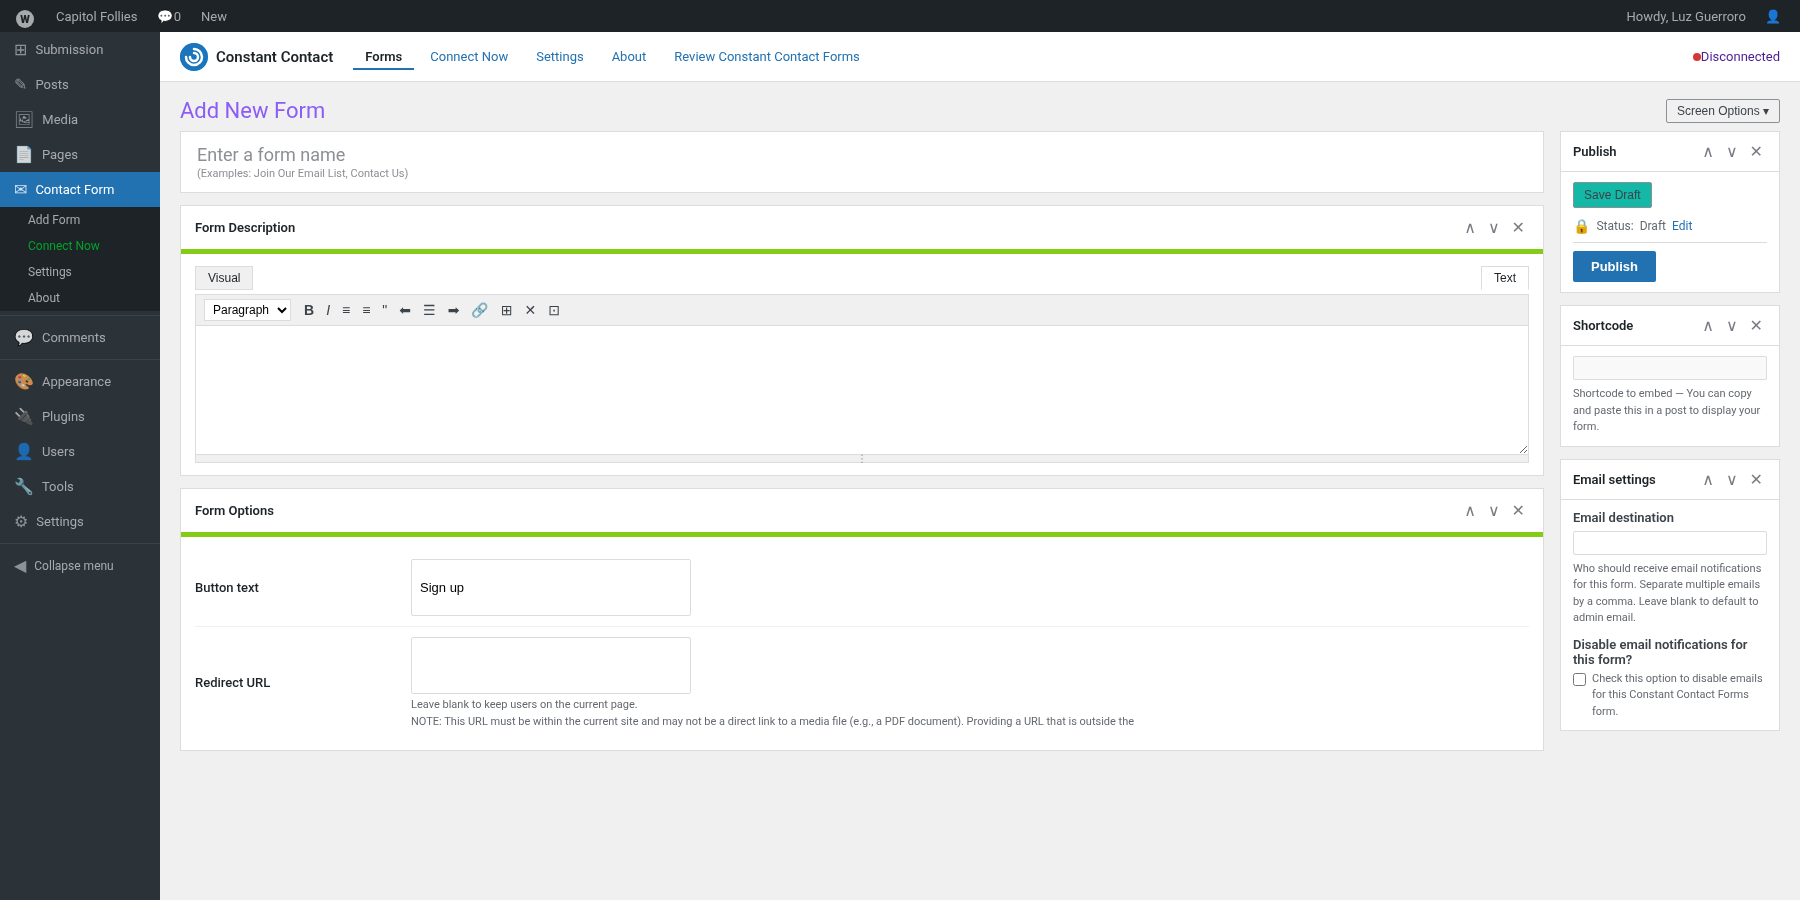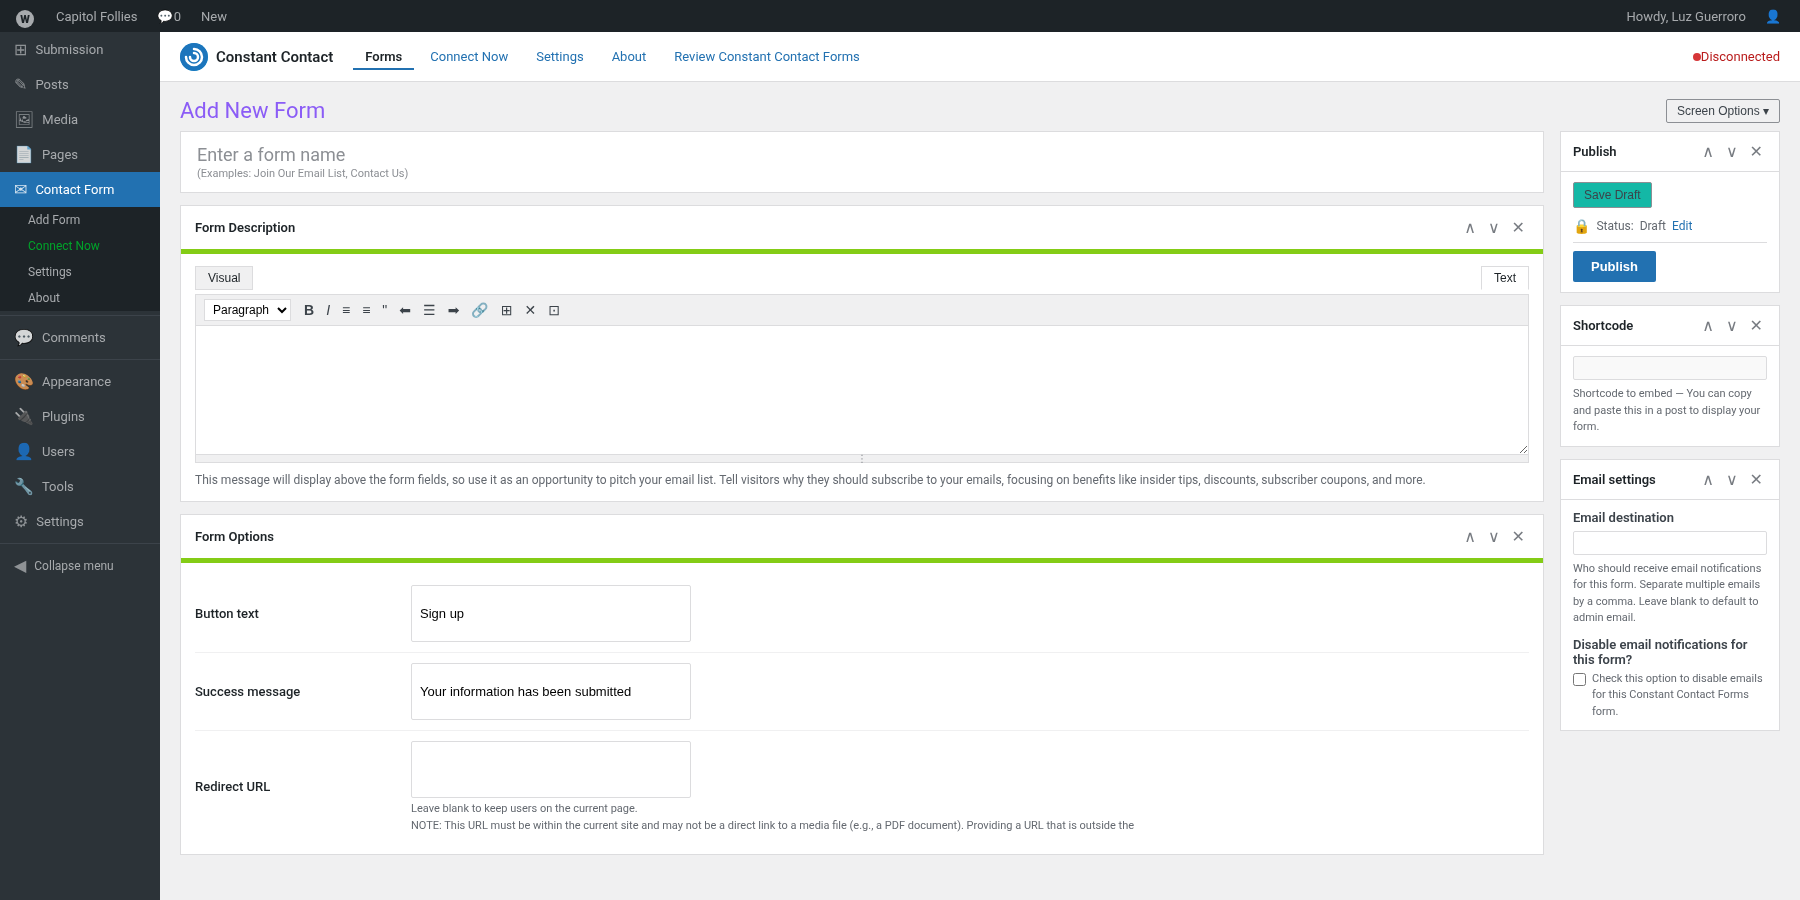--- a/index.html
+++ b/index.html
@@ -66,21 +66,21 @@
       padding: 0 20px;
       display: flex;
       align-items: center;
       height: 50px;
       gap: 20px;
     }
     .plugin-logo { display: flex; align-items: center; gap: 8px; font-weight: 600; font-size: 15px; color: #1d2327; }
     .plugin-nav { display: flex; align-items: center; gap: 4px; }
     .plugin-nav-item { padding: 6px 12px; color: #2271b1; text-decoration: none; font-size: 13px; cursor: pointer; }
     .plugin-nav-item.active { color: #1d2327; font-weight: 600; border-bottom: 2px solid #2271b1; padding-bottom: 4px; }
-    .status-badge { margin-left: auto; display: flex; align-items: center; gap: 0; color: #b91c1c; font-size: 13px; }
+    .status-badge { margin-left: auto; display: flex; align-items: center; gap: 0; color: #4c1d95; font-size: 13px; }
     .status-dot { width: 8px; height: 8px; border-radius: 50%; background: #d63638; }
 
     
     #page-header {
       padding: 16px 20px 8px;
       display: flex;
       align-items: center;
       justify-content: space-between;
     }
     .page-title { font-size: 22px; font-weight: 400; color: #8b5cf6; }
@@ -466,41 +466,36 @@
             <button class="toolbar-btn">➡</button>
             <button class="toolbar-btn">🔗</button>
             <button class="toolbar-btn">⊞</button>
             <button class="toolbar-btn">✕</button>
             <button class="toolbar-btn">⊡</button>
           </div>
           <div class="editor-area" contenteditable="true" style=""></div>
           <div class="editor-resize-handle">
             <span style="color:#8c8f94; font-size:10px;">⋮</span>
           </div>
-          <div class="description-text">This message will display above the form fields, so use it as an opportunity to pitch your email list. Tell visitors why they should subscribe to your emails, focusing on benefits like insider tips, discounts, subscriber coupons, and more.</div>
         </div>
       </div>
 
       <div class="metabox">
         <div class="metabox-header">
           <span class="metabox-title">Form Options</span>
           <div class="metabox-controls">
             <button class="metabox-ctrl-btn">∧</button>
             <button class="metabox-ctrl-btn">∨</button>
             <button class="metabox-ctrl-btn">✕</button>
           </div>
         </div>
         <div class="metabox-body">
           <div class="form-row">
             <span class="form-label">Button text</span>
             <input type="text" class="form-input" value="Sign up" style="">
-          </div>
-          <div class="form-row">
-            <span class="form-label">Success message</span>
-            <input type="text" class="form-input" value="Your information has been submitted" style="">
           </div>
           <div class="form-row">
             <span class="form-label">Redirect URL</span>
             <div style="flex:1;">
               <input type="text" class="form-input" style="width: 280px;" value="">
               <div class="form-note">Leave blank to keep users on the current page.</div>
               <div class="form-note">NOTE: This URL must be within the current site and may not be a direct link to a media file (e.g., a PDF document). Providing a URL that is outside the</div>
             </div>
           </div>
         </div>

